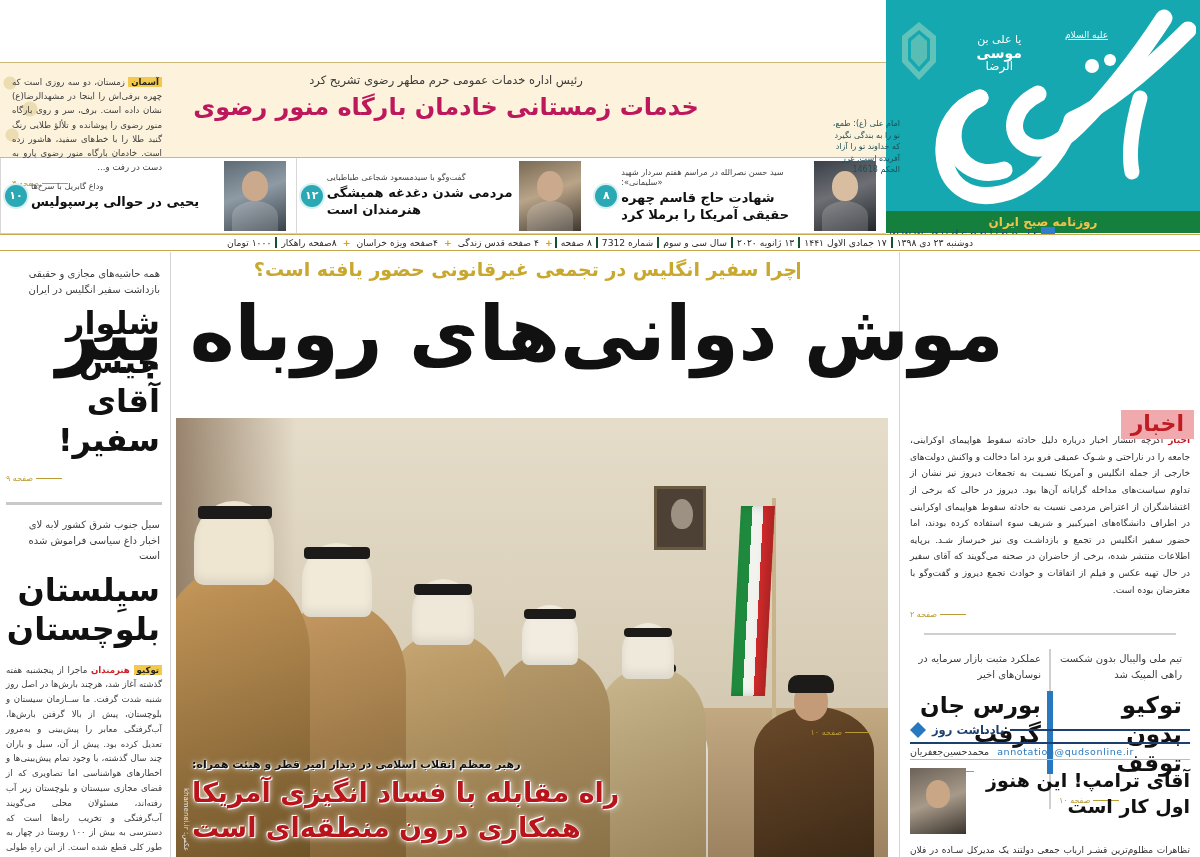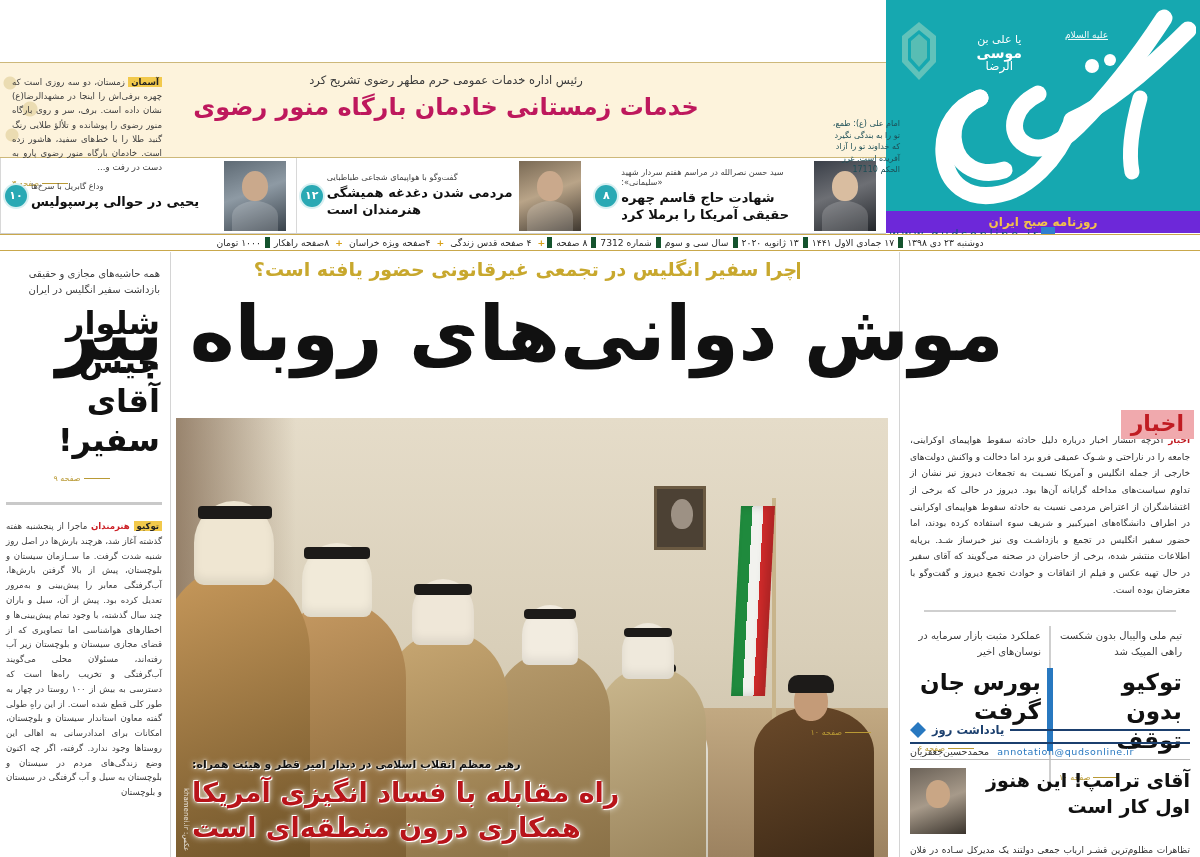--- a/index.html
+++ b/index.html
@@ -30,21 +30,21 @@
   .masthead-imam {
     position: absolute; top: 30px; right: 92px; color: #ffffff;
     font-size: 9px; letter-spacing: .5px; opacity: .95; text-decoration: underline;
   }
   .logo-wrap {
     position: absolute; top: 2px; right: 4px; width: 300px; height: 212px;
   }
   .logo-wrap svg { width: 100%; height: 100%; display: block; }
   .masthead-bottombar {
     position: absolute; bottom: 0; right: 0; width: 314px; height: 22px;
-    background: #6d28d9; color: #f3c24b; font-size: 12px; font-weight: bold;
+    background: #15803d; color: #f3c24b; font-size: 12px; font-weight: bold;
     display: flex; align-items: center; justify-content: center; letter-spacing: 3px;
   }
   .hadith-box {
     position: absolute; top: 118px; right: 300px; width: 68px;
     color: #1d4f56; font-size: 8px; line-height: 1.45; text-align: right;
     z-index: 5;
   }
   .site-url {
     position: absolute; top: 228px; right: 160px;
     color: #1b4a8a; font-size: 12px; letter-spacing: 2.4px; direction: ltr;
@@ -117,21 +117,21 @@
     box-shadow: 0 0 0 2px #d9f0f2;
   }
 
   
   .infobar {
     position: absolute; top: 234px; left: 0; width: 1200px; height: 17px;
     border-top: 1px solid #c9a84c; border-bottom: 1px solid #c9a84c;
     display: flex; align-items: center; justify-content: center;
     font-size: 9.2px; color: #2a2a2a; background: #fff;
   }
-  .infobar span { padding: 0 4px; border-left: 5px solid #14532d; white-space: nowrap; }
+  .infobar span { padding: 0 4px; border-left: 2px solid #14532d; white-space: nowrap; }
   .infobar span:last-child { border-left: none; text-align: center; }
   .infobar .plus { color: #d8a21c; font-weight: bold; border-left: none; padding: 0 2px; }
 
   
   .main-kicker {
     position: absolute; top: 258px; left: 0; width: 1060px;
     text-align: center; font-size: 19px; font-weight: bold; color: #c8a82e;
   }
   .main-kicker .bar {
     display: inline-block; width: 3px; height: 17px; background: #c8a82e;
@@ -142,21 +142,21 @@
     font-size: 76px; font-weight: bold; color: #111; letter-spacing: -2px;
     line-height: 1.15;
   }
 
   
   .lside { position: absolute; top: 262px; left: 0; width: 168px; }
   .lside-item { padding: 4px 8px 8px 6px; text-align: right; }
   .lside-kicker { font-size: 10px; color: #3c3c3c; line-height: 1.55; margin-bottom: 7px; }
   .lside-title { font-size: 32px; font-weight: bold; color: #111; line-height: 1.22; }
   .lside-sep { height: 3px; background: #c9c9c9; margin: 9px 6px 8px 6px; }
-  .lside-pg { margin-top: 6px; text-align: center; }
+  .lside-pg { margin-top: 6px; text-align: left; }
   .lside-body {
     font-size: 8.6px; line-height: 1.72; color: #3a3a3a; text-align: justify;
     padding: 6px 6px 0 6px;
   }
   .lside-body .kick-tag {
     background: #f2c94c; color: #222; padding: 0 3px; font-weight: bold;
   }
   .lside-body .redtag { color: #cc2026; font-weight: bold; }
 
   
@@ -323,21 +323,21 @@
           <path d="M244 96 C236 124 232 150 236 170" stroke-width="15"></path>
         </g>
         <circle cx="196" cy="64" r="7" fill="#ffffff"></circle>
         <circle cx="214" cy="58" r="6" fill="#ffffff"></circle>
       </svg>
     </div>
 
     <div class="masthead-bottombar">روزنامه صبح ایران</div>
   </div>
 
-  <div class="hadith-box">امام علی (ع): طمع، تو را به بندگی نگیرد که خداوند تو را آزاد آفریده است. غرر الحکم 17110</div>
+  <div class="hadith-box">امام علی (ع): طمع، تو را به بندگی نگیرد که خداوند تو را آزاد آفریده است. غرر الحکم 14618</div>
   <div class="site-url">www.qudsonline.ir</div>
   <div class="site-url-icon"></div>
 
   <div class="top-cream">
     <div class="top-cream-orn"></div>
     <div class="tc-head">
       <div class="tc-kicker">رئیس اداره خدمات عمومی حرم مطهر رضوی تشریح کرد</div>
       <div class="tc-title">خدمات زمستانی خادمان بارگاه منور رضوی</div>
     </div>
     <div class="tc-body">
@@ -360,21 +360,21 @@
         <div class="teaser-title">شهادت حاج قاسم چهره حقیقی آمریکا را برملا کرد</div>
       </div>
       <div class="teaser-badge">۸</div>
     </div>
 
     <div class="teaser">
       <div class="teaser-photo p2">
           <div class="head"></div>
         </div>
       <div class="teaser-text">
-        <div class="teaser-kicker">گفت‌وگو با هواپیمای شجاعی طباطبایی</div>
+        <div class="teaser-kicker">گفت‌وگو با سیدمسعود شجاعی طباطبایی</div>
         <div class="teaser-title">مردمی شدن دغدغه همیشگی هنرمندان است</div>
       </div>
       <div class="teaser-badge">۱۲</div>
     </div>
 
     <div class="teaser">
       <div class="teaser-photo">
           <div class="head"></div>
         </div>
       <div class="teaser-text">
@@ -412,20 +412,24 @@
 
   <div class="lside">
     <div class="lside-item">
       <div class="lside-kicker">همه حاشیه‌های مجازی و حقیقی بازداشت سفیر انگلیس در ایران</div>
       <div class="lside-title">شلوار خیس آقای سفیر!</div>
       <div class="lside-pg"><span class="pgref"><i></i><span>صفحه ۹</span></span></div>
     </div>
 
     <div class="lside-sep"></div>
 
+    <div class="lside-item">
+      <div class="lside-kicker">سیل جنوب شرق کشور لابه لای اخبار داغ سیاسی فراموش شده است</div>
+      <div class="lside-title">سیِلستان بلوچستان</div>
+    </div>
     <div class="lside-body">
       <span class="kick-tag">توکیو</span>
       <span class="redtag">هنرمندان</span>
       <span>ماجرا از پنجشنبه هفته گذشته آغاز شد، هرچند بارش‌ها در اصل روز شنبه شدت گرفت. ما ســازمان سیستان و بلوچستان، پیش از بالا گرفتن بارش‌ها، آب‌گرفتگی معابر را پیش‌بینی و به‌مرور تعدیل کرده بود. پیش از آن، سیل و باران چند سال گذشته، با وجود تمام پیش‌بینی‌ها و اخطارهای هواشناسی اما تصاویری که از قضای مجازی سیستان و بلوچستان زیر آب رفته‌اند، مسئولان محلی می‌گویند آب‌گرفتگی و تخریب راه‌ها است که دسترسی به بیش از ۱۰۰ روستا در چهار به طور کلی قطع شده است. از این راهِ طولی گفته معاون استاندار سیستان و بلوچستان، امکانات برای امدادرسانی به اهالی این روستاها وجود ندارد. گرفته، اگر چه اکنون وضع زندگی‌های مردم در سیستان و بلوچستان به سیل و آب گرفتگی در سیستان و بلوچستان</span>
     </div>
   </div>
 
   <div class="photo">
     <div class="wall"></div>
     <div class="floor"></div>
@@ -494,20 +498,21 @@
     </div>
     <div class="photo-credit">عکس: khamenei.ir</div>
   </div>
 
   <div class="rcol">
     <div class="news-tab">اخبار</div>
     <div class="rcol-lead">
       <span class="redtag">اخبار</span>
       <span>اگرچه انتشار اخبار درباره دلیل حادثه سقوط هواپیمای اوکراینی، جامعه را در ناراحتی و شـوک عمیقی فرو برد اما دخالت و واکنش دولت‌های خارجی از جمله انگلیس و آمریکا نسـبت به تجمعات دیروز نیز نشان از تداوم سیاست‌های مداخله گرایانه آن‌ها بود. دیروز در حالی که برخی از اغتشاشگران از اعتراض مردمی نسبت به حادثه سقوط هواپیمای اوکراینی در اطراف دانشگاه‌های امیرکبیر و شریف سوء استفاده کرده بودند، اما حضور سفیر انگلیس در تجمع و بازداشـت وی نیز خبرساز شـد. برپایه اطلاعات منتشر شده، برخی از حاضران در صحنه می‌گویند که آقای سفیر در حال تهیه عکس و فیلم از اتفاقات و حوادث تجمع دیروز و گفت‌وگو با معترضان بوده است.</span>
     </div>
+    <div class="rcol-pg"><span class="pgref"><i></i><span>صفحه ۲</span></span></div>
 
     <div class="rcol-rule"></div>
 
     <div class="rcol-two">
       <div class="cell left">
         <div class="cell-kicker">تیم ملی والیبال بدون شکست راهی المپیک شد</div>
         <div class="cell-title">توکیو بدون توقف</div>
         <div class="cell-pg"><span class="pgref"><i></i><span>صفحه ۱۰</span></span></div>
       </div>
       <div class="rcol-divider"></div>

